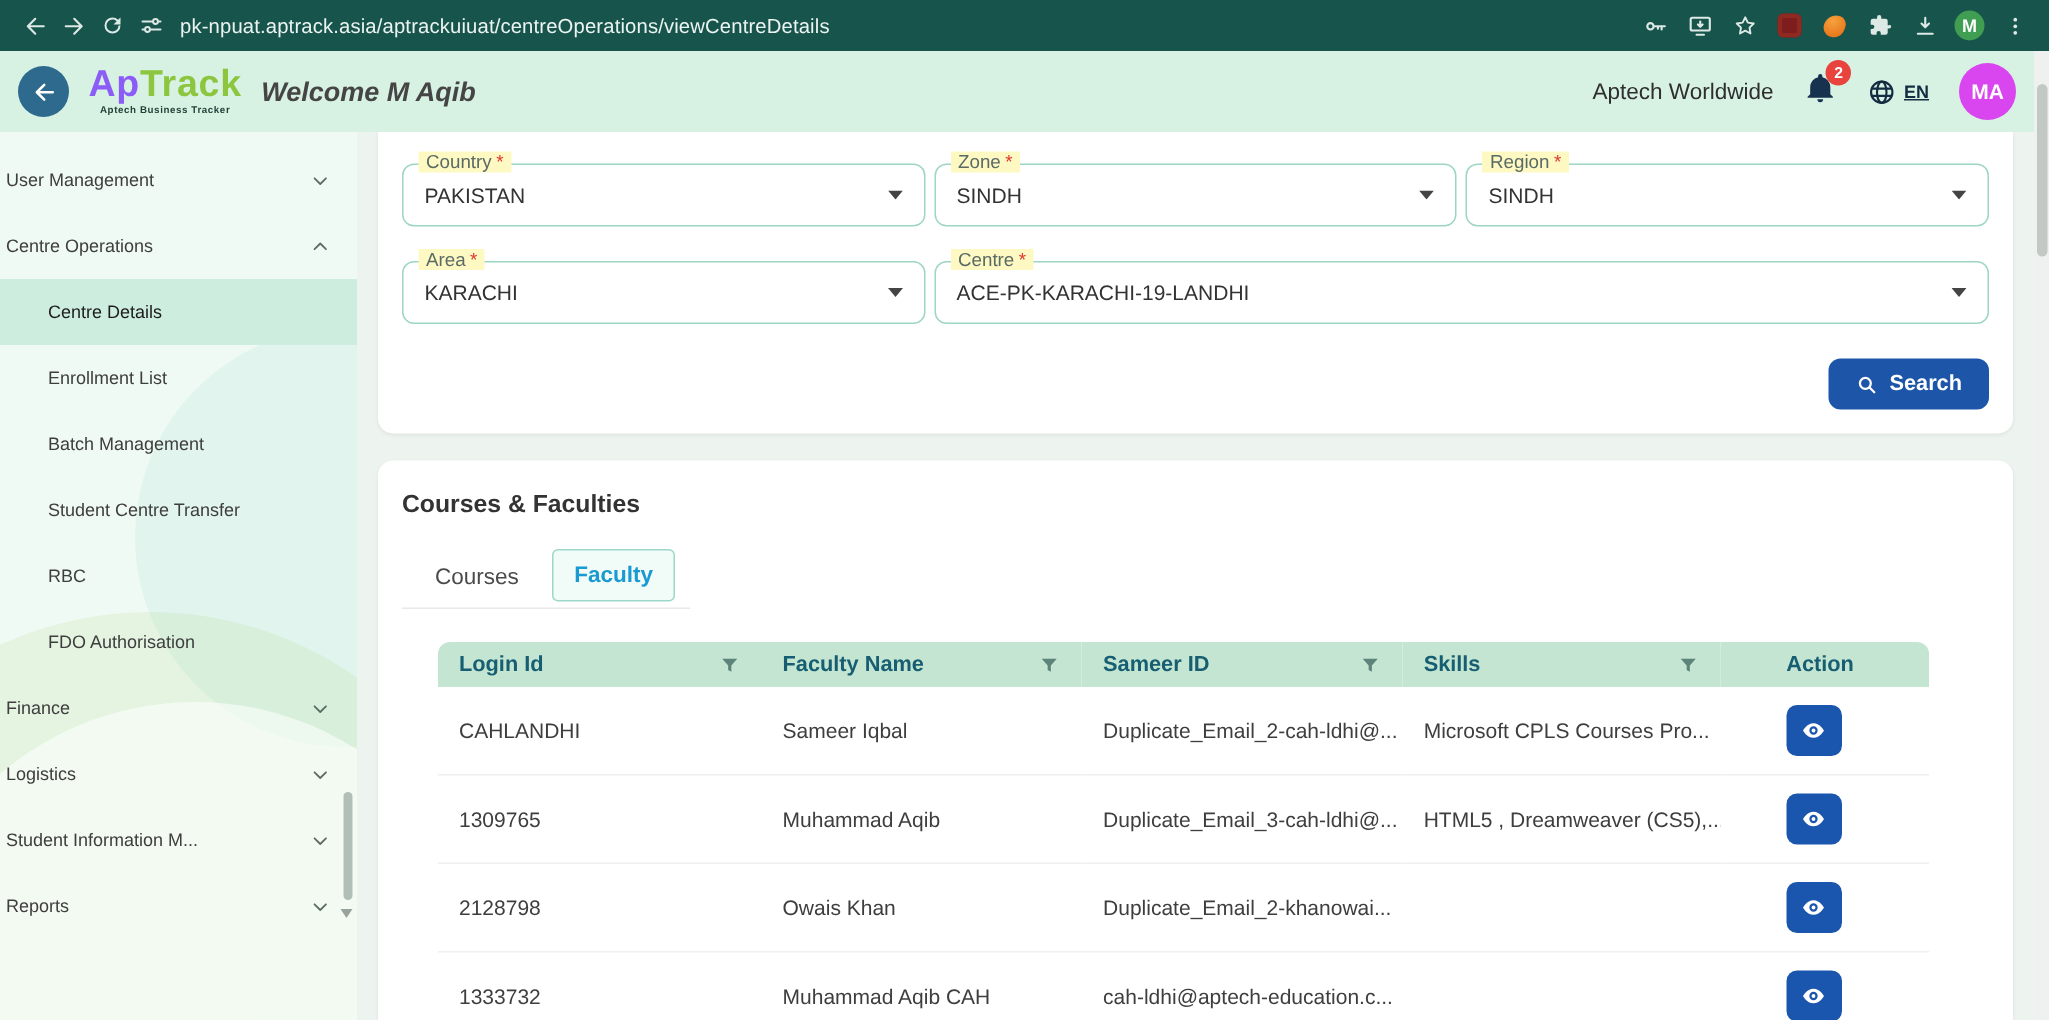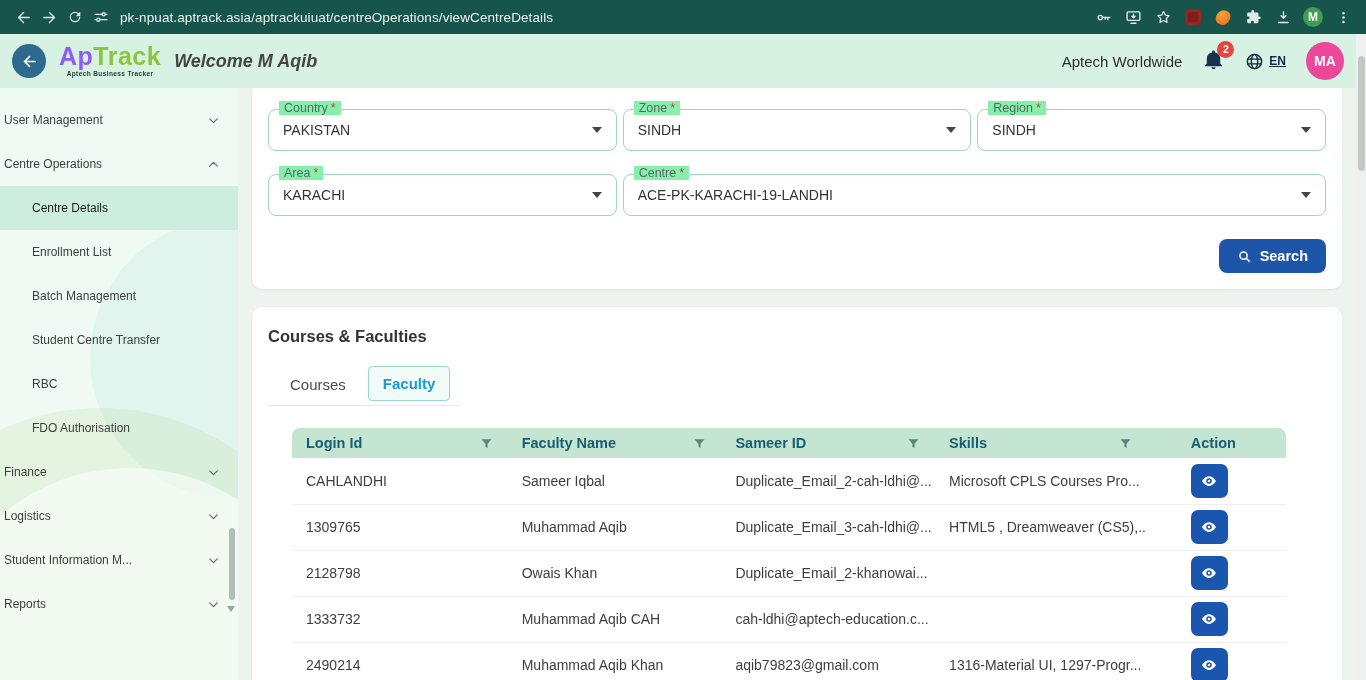--- a/index.html
+++ b/index.html
@@ -24,21 +24,21 @@
   .logo-ap { color:#8b5cf6; }
   .logo-track { color:#8cc63e; }
   .logo-tagline { font-size:6.5px; color:#24423a; margin-top:2px; letter-spacing:.4px; font-weight:bold; }
   .welcome { font-size:18px; font-weight:bold; font-style:italic; color:#454545; }
   .header-right { margin-left:auto; display:flex; align-items:center; gap:20px; }
   .worldwide { font-size:15px; color:#2e2e2e; }
   .bell-wrap { position:relative; cursor:pointer; color:#16324f; }
   .badge { position:absolute; top:-7px; right:-9px; background:#e8433c; color:#fff; font-size:10.5px; font-weight:bold; width:17px; height:17px; border-radius:50%; display:flex; align-items:center; justify-content:center; }
   .lang { display:flex; align-items:center; gap:5px; color:#132c42; font-weight:bold; font-size:12px; cursor:pointer; }
   .lang-label { text-decoration:underline; }
-  .avatar { width:38px; height:38px; border-radius:50%; background:#ec4899; color:#fff; font-weight:bold; font-size:14px; display:flex; align-items:center; justify-content:center; cursor:pointer; }
+  .avatar { width:38px; height:38px; border-radius:50%; background:#d946ef; color:#fff; font-weight:bold; font-size:14px; display:flex; align-items:center; justify-content:center; cursor:pointer; }
 
   
   .app-body { display:flex; height:592px; }
 
   .sidebar { width:238px; flex-shrink:0; background:#f0faf4; position:relative; overflow:hidden; padding-top:10px; }
   .decor { position:absolute; border-radius:50%; }
   .dc1 { width:480px; height:480px; background:rgba(141,198,63,.10); left:-140px; top:320px; }
   .dc2 { width:400px; height:400px; background:rgba(255,255,255,.55); left:-70px; top:380px; }
   .dc3 { width:280px; height:280px; background:rgba(0,167,157,.06); left:90px; top:130px; }
   .nav-item { position:relative; z-index:1; height:44px; display:flex; align-items:center; justify-content:space-between; padding:0 18px 0 4px; font-size:12px; color:#3e3e3e; cursor:pointer; }
@@ -52,21 +52,21 @@
   .main { flex:1; padding:0 24px 0 14px; overflow:hidden; }
   .card { background:#fff; box-shadow:0 1px 3px rgba(0,0,0,.07); }
 
   
   .filter-card { border-radius:0 0 10px 10px; padding:21px 16px 16px; }
   .fields-row { display:flex; gap:6px; margin-bottom:23px; }
   .fields-row:last-of-type { margin-bottom:0; }
   .field { position:relative; height:42px; border:1px solid #9ed6c2; border-radius:8px; background:#fff; display:flex; align-items:center; padding:0 14px; cursor:pointer; }
   .flex1 { flex:1; }
   .w-third { flex:0 0 calc((100% - 12px)/3); }
-  .field-label { position:absolute; top:-9px; left:10px; background:#86efac; padding:0 5px; font-size:12.5px; color:#5a6a64; display:flex; gap:3px; }
+  .field-label { position:absolute; top:-9px; left:10px; background:#fef9c3; padding:0 5px; font-size:12.5px; color:#5a6a64; display:flex; gap:3px; }
   .req { color:#e0382e; }
   .field-value { font-size:14px; color:#333; white-space:nowrap; }
   .field-caret { margin-left:auto; display:flex; }
   .search-row { display:flex; justify-content:flex-end; margin-top:16px; }
   .search-btn { display:flex; align-items:center; gap:8px; background:#1d55a8; color:#fff; border:none; border-radius:8px; padding:9px 18px; font-size:14.5px; font-weight:bold; cursor:pointer; font-family:inherit; }
 
   
   .panel-card { margin-top:18px; border-radius:10px; padding:20px 16px; min-height:520px; }
   .panel-title { font-size:16.5px; font-weight:bold; color:#333; }
   .tabs { display:flex; align-items:center; gap:8px; margin-top:20px; border-bottom:1px solid #e8e8e8; width:fit-content; padding:0 10px 0 8px; }
@@ -74,21 +74,21 @@
   .tab.active { color:#1a9ad3; font-weight:bold; border:1px solid #9bd8ca; background:#f1fbf7; border-radius:4px; padding:8px 14px; margin-bottom:4px; }
 
   .table-wrap { margin:22px 40px 0 24px; }
   table { width:100%; border-collapse:collapse; table-layout:fixed; }
   col.c1 { width:21.7%; } col.c2 { width:21.5%; } col.c3 { width:21.5%; } col.c4 { width:21.3%; } col.c5 { width:14%; }
   thead th { background:#c3e5d1; height:30px; padding:0 14px; text-align:left; font-size:14.5px; color:#175e72; }
   thead th:first-child { border-radius:8px 0 0 0; }
   thead th:last-child { border-radius:0 8px 0 0; padding-left:44px; }
   .th-inner { display:flex; align-items:center; justify-content:space-between; }
   .funnel { color:#5e837a; display:flex; cursor:pointer; }
-  tbody td { height:46px; padding:0 14px; font-size:14px; color:#3e3e3e; border-bottom:1px solid #efefef; background:#fff; white-space:nowrap; overflow:hidden; }
+  tbody td { height:46px; padding:12px 14px; font-size:14px; color:#3e3e3e; border-bottom:1px solid #efefef; background:#fff; white-space:nowrap; overflow:hidden; }
   td.action-cell { padding-left:44px; }
   .eye-btn { width:37px; height:34px; border-radius:7px; background:#1b56ae; border:none; display:flex; align-items:center; justify-content:center; cursor:pointer; }
 
   
   .page-scrollbar { position:absolute; right:0; top:34px; bottom:0; width:10px; background:#eef1ef; z-index:6; }
   .page-thumb { position:absolute; top:22px; left:1.5px; width:7px; height:115px; background:#c2c9c5; border-radius:4px; }
 </style>
 </head>
 <body>
 

